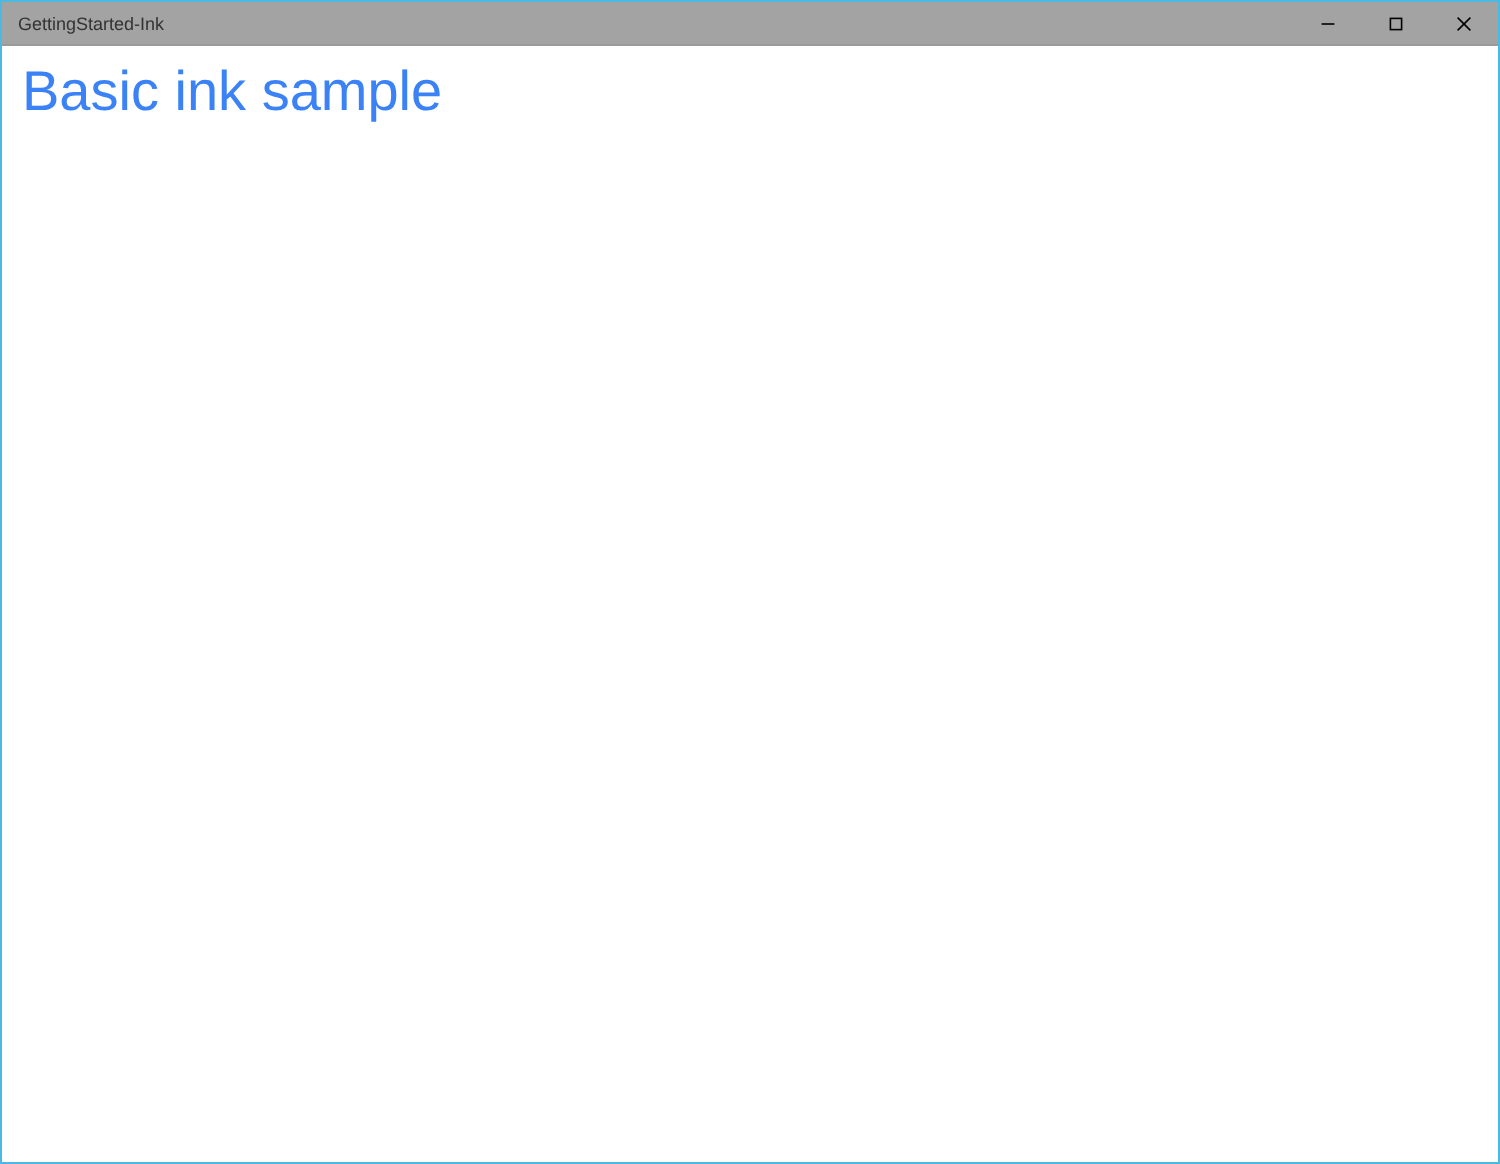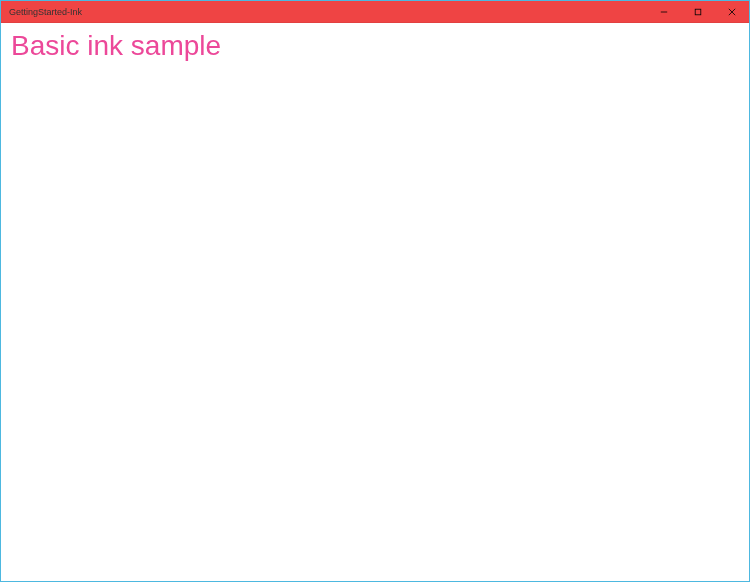--- a/index.html
+++ b/index.html
@@ -17,21 +17,21 @@
     .window {
       width: 750px;
       height: 582px;
       background: #ffffff;
       border: 1px solid #4db8e0;
       display: flex;
       flex-direction: column;
     }
     .titlebar {
       height: 22px;
-      background: #ef4444;
+      background: #a3a3a3;
       display: flex;
       align-items: center;
       justify-content: space-between;
       padding-left: 8px;
       border-bottom: 1px solid rgba(0,0,0,0.05);
     }
     .titlebar-title {
       font-size: 9px;
       color: #333;
       font-weight: 400;
@@ -56,21 +56,21 @@
     }
     .client-area {
       flex: 1;
       background: #ffffff;
       padding: 6px 10px;
       position: relative;
     }
     .page-title {
       font-size: 28px;
       font-weight: 300;
-      color: #ec4899;
+      color: #3b82f6;
       line-height: 1.2;
     }
     .ink-canvas {
       position: absolute;
       top: 50px;
       left: 0;
       right: 0;
       bottom: 0;
     }
   </style>

